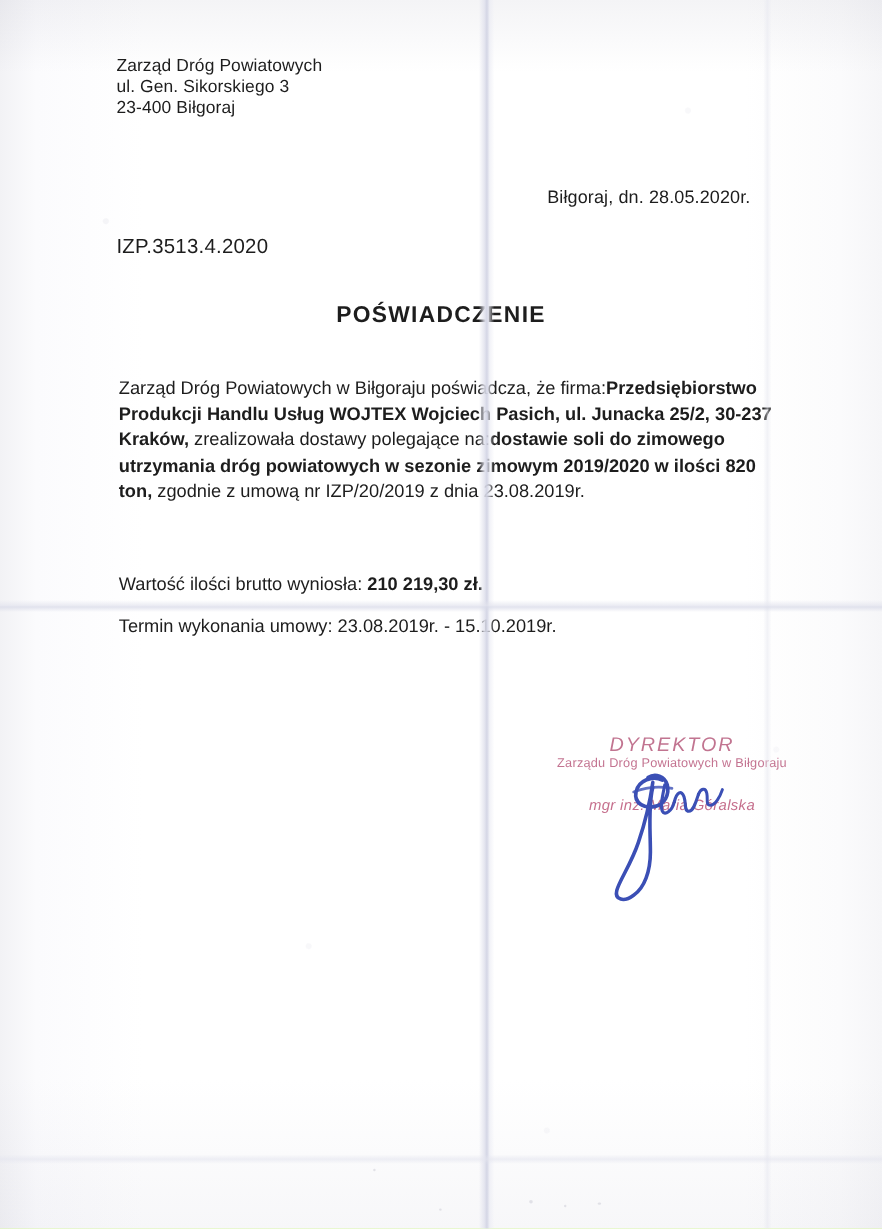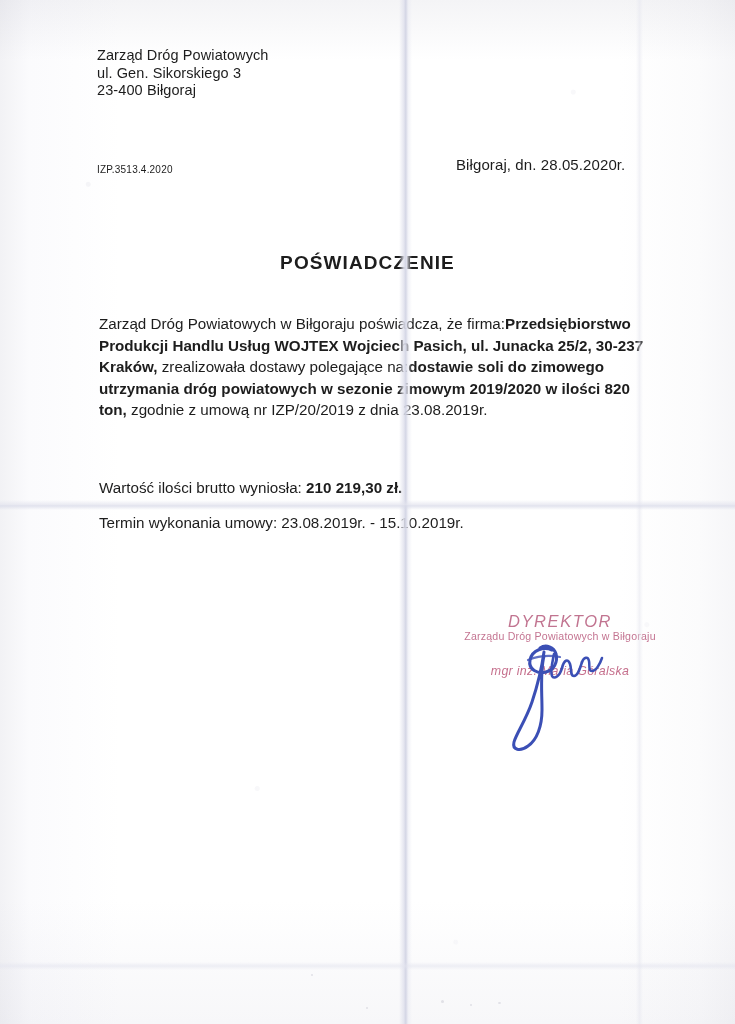--- a/index.html
+++ b/index.html
@@ -119,22 +119,22 @@
     font-size: 15px;
     letter-spacing: .1px;
     white-space: pre;
     margin-top: 16px;
   }
 
   
   .reference {
     position: absolute;
     left: 97px;
-    top: 164px;
-    font-size: 10px;
+    top: 196px;
+    font-size: 17px;
     letter-spacing: .2px;
     white-space: pre;
   }
 
   
   .doc-title {
     position: absolute;
     left: 0;
     right: 0;
     top: 252px;

